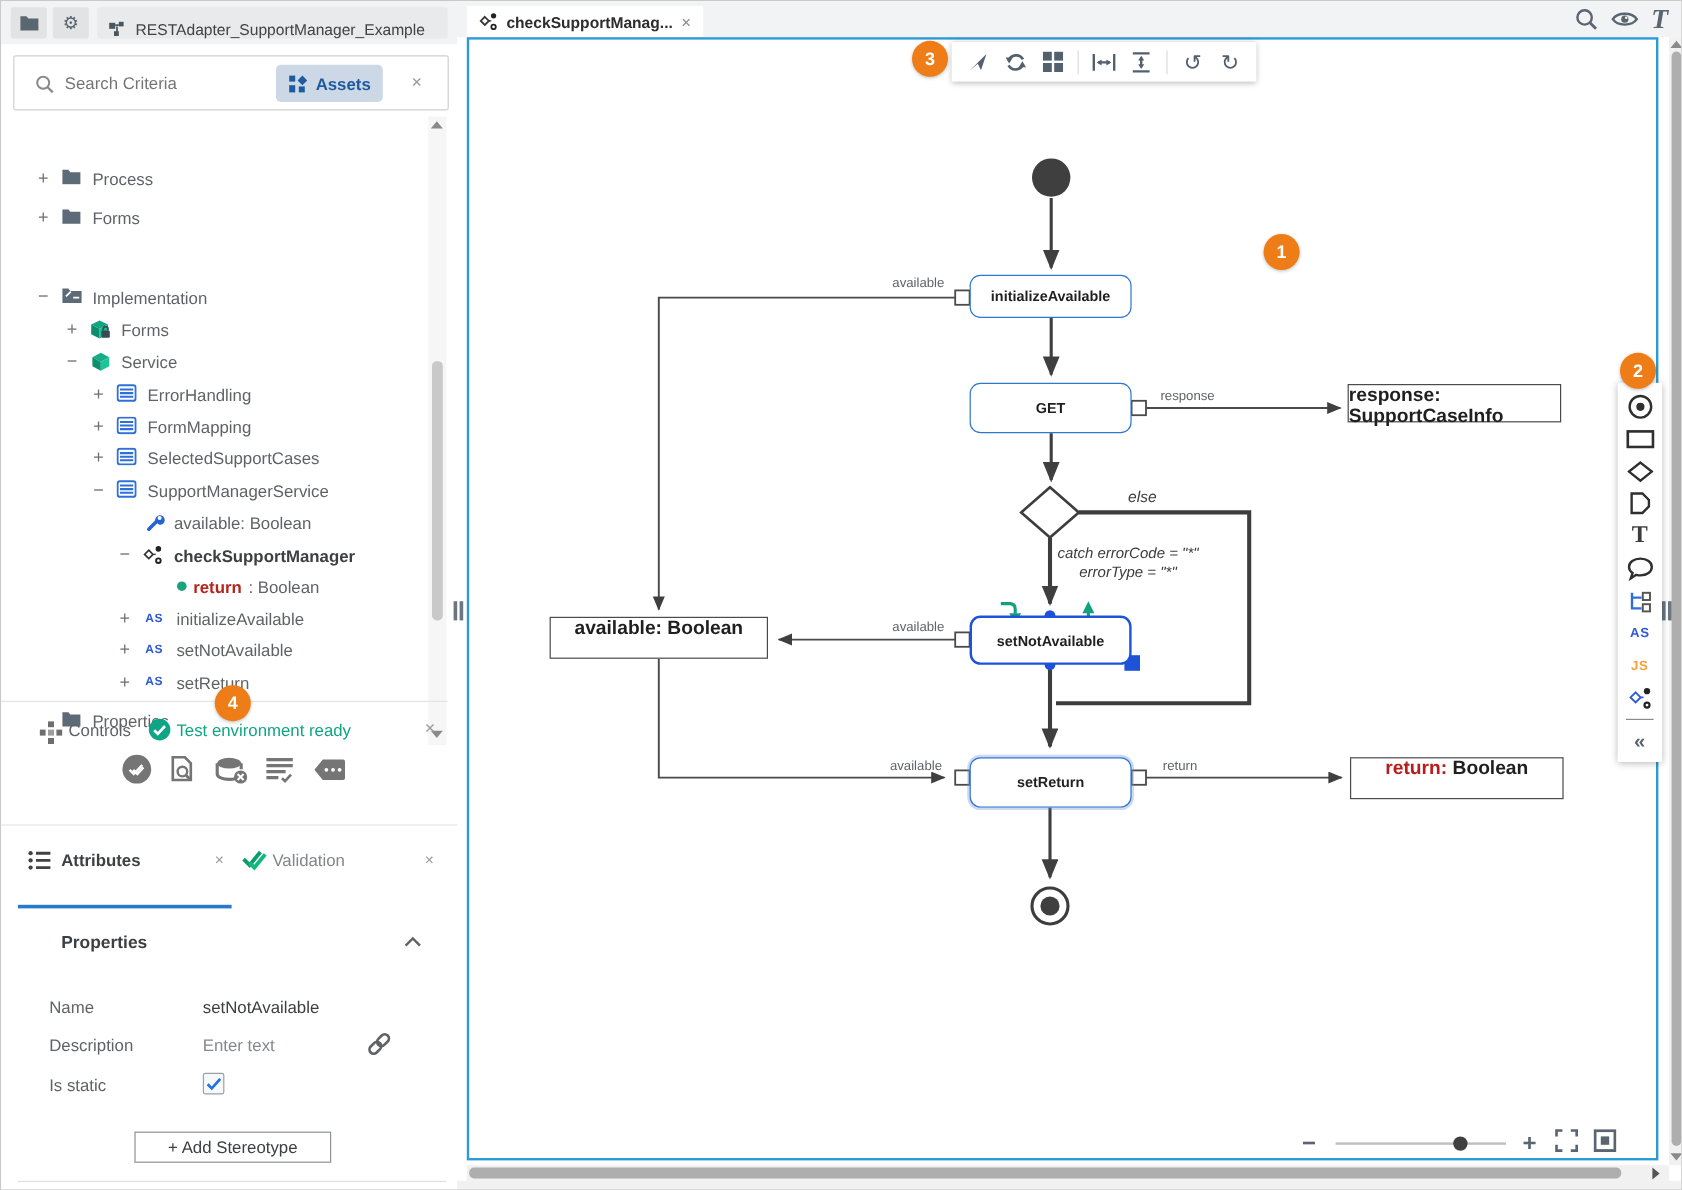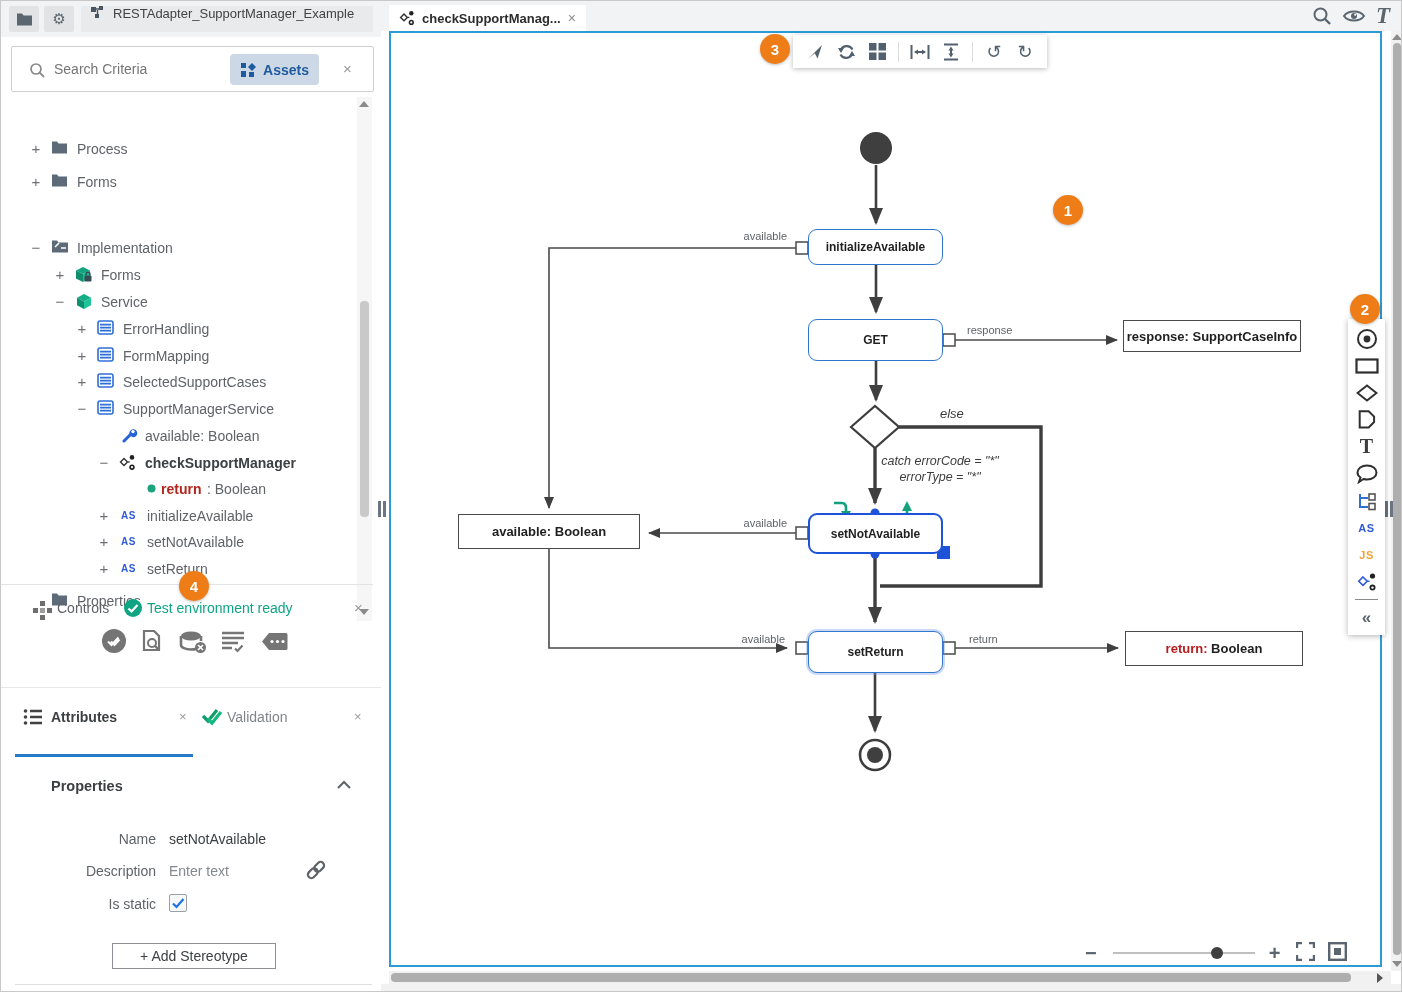--- a/index.html
+++ b/index.html
@@ -5,21 +5,21 @@
   * { margin:0; padding:0; box-sizing:border-box; }
   html,body { background:#fff; }
   body { font-family:"Liberation Sans", sans-serif; }
   #root { position:relative; width:1402px; height:992px; background:#fff; overflow:hidden; border:1px solid #c9c9c9; }
   .abs { position:absolute; }
 
   
   #topbar { position:absolute; left:0; top:0; width:1402px; height:30px; background:#f2f3f4; }
   #leftbar { position:absolute; left:0; top:0; width:380px; height:36px; background:#f2f3f4; }
   .hbtn { position:absolute; top:5px; width:30px; height:26px; background:#e1e3e4; border-radius:2px; display:flex; align-items:center; justify-content:center; color:#5b6770; font-size:15px; cursor:pointer; }
-  #projchip { position:absolute; left:80px; top:5px; width:292px; height:26px; background:#e8eaeb; border-radius:2px; display:flex; align-items:flex-start; gap:7px; padding:0 9px; font-size:13px; color:#3f4346; }
+  #projchip { position:absolute; left:80px; top:5px; width:292px; height:26px; background:#e8eaeb; border-radius:2px; display:flex; align-items:flex-end; gap:7px; padding:0 9px; font-size:13px; color:#3f4346; }
   #tab { position:absolute; left:388px; top:4px; height:26px; background:#fff; display:flex; align-items:center; gap:7px; padding:0 10px; }
   #tab .tlbl { font-weight:bold; font-size:13px; color:#2d2d2d; }
   #tab .tclose { color:#8a8a8a; font-size:14px; cursor:pointer; }
   .topright { position:absolute; top:4px; color:#5a6570; }
 
   
   #sidepanel { position:absolute; left:0; top:36px; width:380px; height:956px; background:#fff; }
   #searchbox { position:absolute; left:10px; top:9px; width:363px; height:46px; border:1px solid #cfcfcf; border-radius:2px; background:#fff; }
   #searchbox .ph { position:absolute; left:42px; top:14px; font-size:14px; color:#757575; }
   #assetsbtn { position:absolute; left:218px; top:7px; width:89px; height:31px; background:#ccd8e6; border-radius:4px; display:flex; align-items:center; justify-content:center; gap:6px; cursor:pointer; }
@@ -43,38 +43,38 @@
   
   #ctrlsec { position:absolute; left:0; top:547px; width:372px; border-top:1px solid #e3e3e3; height:125px; }
   #ctrlrow { position:absolute; left:0; top:10px; width:372px; height:28px; }
   #ctrlrow .clbl { position:absolute; left:56px; top:5px; font-size:14px; color:#5f6368; }
   #ctrlrow .status { position:absolute; left:146px; top:5px; font-size:14px; color:#0fa584; }
   .cicon { position:absolute; top:43px; cursor:pointer; }
 
   
   #attrpanel { position:absolute; left:0; top:650px; width:380px; height:306px; border-top:1px solid #e7e7e7; }
   .attab-underline { position:absolute; left:14px; top:66px; width:178px; height:3px; background:#2779c9; }
-  .flabel { position:absolute; font-size:14px; color:#5f6368; text-align:right; width:115px; }
+  .flabel { position:absolute; font-size:14px; color:#5f6368; width:115px; }
   .fvalue { position:absolute; left:168px; font-size:14px; color:#3c4043; }
   .fplace { color:#84898e; }
   #chkbox { position:absolute; left:168px; width:18px; height:18px; border:1px solid #9aa0a6; border-radius:2px; background:#f6f8fa; display:flex; align-items:center; justify-content:center; cursor:pointer; }
   #addstereo { position:absolute; left:111px; top:255px; width:164px; height:26px; border:1px solid #8d9196; background:#fff; font-size:14px; color:#3c4043; cursor:pointer; font-family:"Liberation Sans",sans-serif; }
   .hdivider { position:absolute; left:14px; width:357px; height:1px; background:#dfdfdf; }
 
   
   #canvas { position:absolute; left:388px; top:30px; width:993px; height:936px; background:#fff; border:2px solid #2b9ad5; }
   #dtoolbar { position:absolute; left:402px; top:2px; height:33px; background:#fff; box-shadow:0 1px 5px rgba(0,0,0,.28); display:flex; align-items:center; gap:11px; padding:0 12px; }
   .dsep { width:1px; height:20px; background:#dcdcdc; }
   .dico { width:20px; height:20px; display:flex; align-items:center; justify-content:center; color:#53616e; cursor:pointer; }
   .uglyph { font-size:18px; color:#53616e; line-height:20px; }
 
   .node { position:absolute; background:#fff; border:1.6px solid #2e77d0; border-radius:9px; display:flex; align-items:center; justify-content:center; font-size:12px; font-weight:bold; color:#1f1f1f; cursor:pointer; }
   .node.sel { border:2.6px solid #1c53d9; }
   .node.halo { box-shadow:0 0 0 2px rgba(112,146,224,.35); }
-  .store { position:absolute; background:#fff; border:1.8px solid #4a4a4a; display:flex; align-items:center; justify-content:center; font-size:13px; font-weight:bold; color:#1f1f1f; cursor:pointer; }
+  .store { position:absolute; background:#fff; border:1.8px solid #4a4a4a; display:flex; align-items:flex-start; justify-content:center; font-size:16px; font-weight:bold; color:#1f1f1f; cursor:pointer; }
   .elabel { position:absolute; font-size:11px; color:#5f6368; white-space:nowrap; }
   .ital { font-style:italic; color:#3c3c3c; }
 
   .badge { position:absolute; width:30px; height:30px; border-radius:50%; background:#ee7d18; color:#fff; font-weight:bold; font-size:15px; display:flex; align-items:center; justify-content:center; box-shadow:0 1px 3px rgba(0,0,0,.25); z-index:30; }
 
   
   #palette { position:absolute; left:1347px; top:318px; width:37px; background:#fff; box-shadow:0 1px 6px rgba(0,0,0,.3); z-index:20; padding:6px 0 4px 0; }
   .pitem { width:37px; height:27px; display:flex; align-items:center; justify-content:center; cursor:pointer; color:#2f2f2f; }
   .pdivider { width:23px; height:1px; background:#8a8a8a; margin:4px auto; }
 

